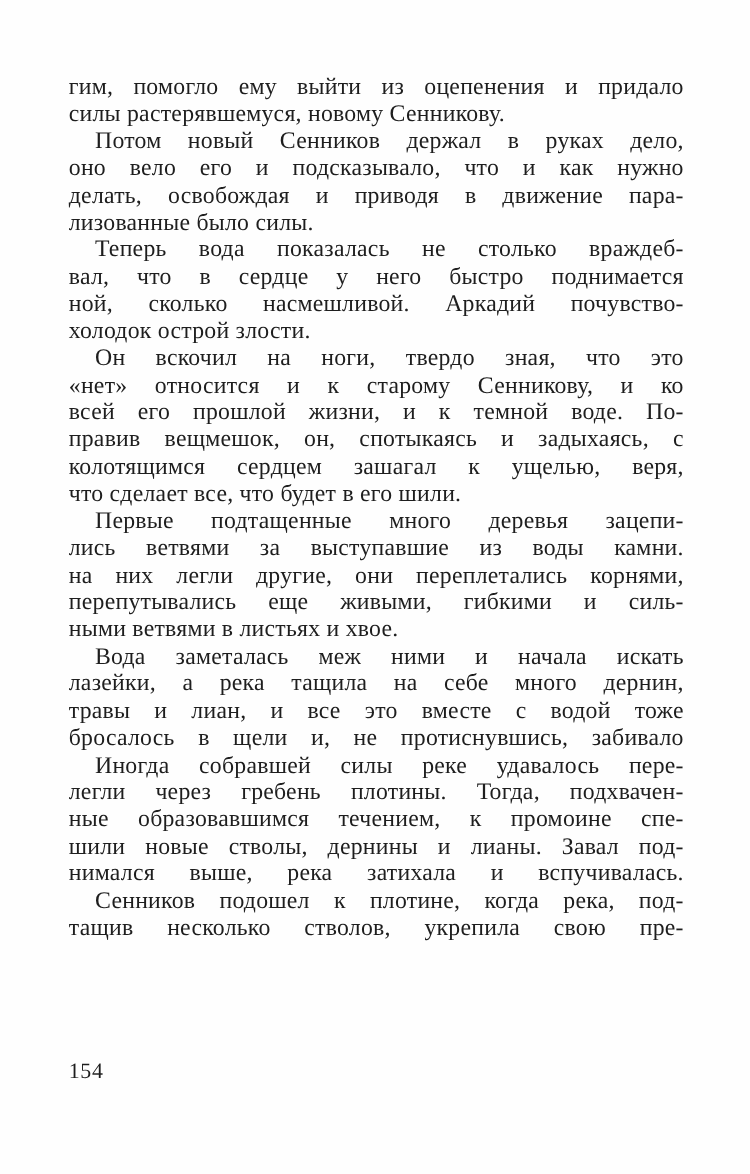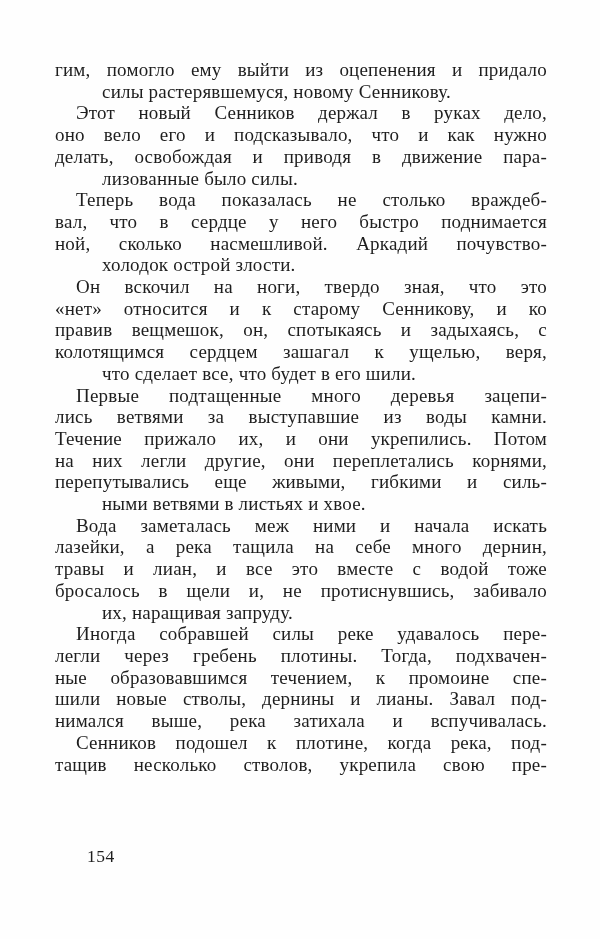--- a/index.html
+++ b/index.html
@@ -34,63 +34,60 @@
     letter-spacing: 0.2px;
     text-align: justify;
     text-align-last: justify;
     white-space: normal;
   }
   .line.indent {
     text-indent: 21px;
   }
   .line.last {
     text-align-last: left;
-    margin-left: 47px;
   }
   .page-number {
     position: absolute;
     left: 55px;
     top: 846px;
     font-size: 17.5px;
     color: #1e1e1e;
     letter-spacing: 0.5px;
-    margin-left: 32px;
   }
 </style>
 </head>
 <body>
 
 <div class="page">
   <div class="text-block" id="text-block">
       <div class="line">гим, помогло ему выйти из оцепенения и придало</div>
       <div class="line last">силы растерявшемуся, новому Сенникову.</div>
-      <div class="line indent">Этот новый Сенников держал в руках дело,</div>
+      <div class="line indent">Потом новый Сенников держал в руках дело,</div>
       <div class="line">оно вело его и подсказывало, что и как нужно</div>
       <div class="line">делать, освобождая и приводя в движение пара-</div>
       <div class="line last">лизованные было силы.</div>
       <div class="line indent">Теперь вода показалась не столько враждеб-</div>
       <div class="line">вал, что в сердце у него быстро поднимается</div>
       <div class="line">ной, сколько насмешливой. Аркадий почувство-</div>
       <div class="line last">холодок острой злости.</div>
       <div class="line indent">Он вскочил на ноги, твердо зная, что это</div>
       <div class="line">«нет» относится и к старому Сенникову, и ко</div>
+      <div class="line">всей его прошлой жизни, и к темной воде. По-</div>
       <div class="line">правив вещмешок, он, спотыкаясь и задыхаясь, с</div>
       <div class="line">колотящимся сердцем зашагал к ущелью, веря,</div>
       <div class="line last">что сделает все, что будет в его шили.</div>
       <div class="line indent">Первые подтащенные много деревья зацепи-</div>
       <div class="line">лись ветвями за выступавшие из воды камни.</div>
-      <div class="line">Течение прижало их, и они укрепились. Потом</div>
       <div class="line">на них легли другие, они переплетались корнями,</div>
       <div class="line">перепутывались еще живыми, гибкими и силь-</div>
       <div class="line last">ными ветвями в листьях и хвое.</div>
       <div class="line indent">Вода заметалась меж ними и начала искать</div>
       <div class="line">лазейки, а река тащила на себе много дернин,</div>
       <div class="line">травы и лиан, и все это вместе с водой тоже</div>
       <div class="line">бросалось в щели и, не протиснувшись, забивало</div>
-      <div class="line last">их, наращивая запруду.</div>
       <div class="line indent">Иногда собравшей силы реке удавалось пере-</div>
       <div class="line">легли через гребень плотины. Тогда, подхвачен-</div>
       <div class="line">ные образовавшимся течением, к промоине спе-</div>
       <div class="line">шили новые стволы, дернины и лианы. Завал под-</div>
       <div class="line">нимался выше, река затихала и вспучивалась.</div>
       <div class="line indent">Сенников подошел к плотине, когда река, под-</div>
       <div class="line">тащив несколько стволов, укрепила свою пре-</div>
     </div>
   <div class="page-number">154</div>
 </div>

